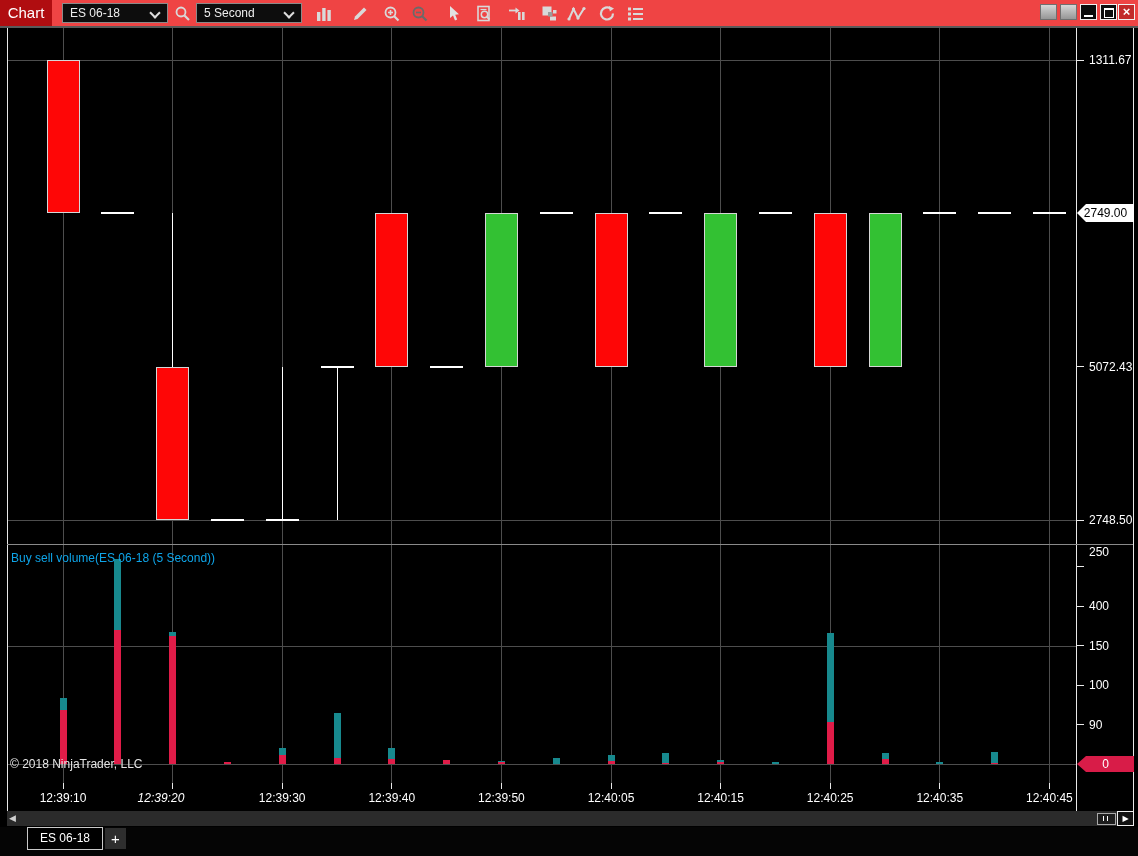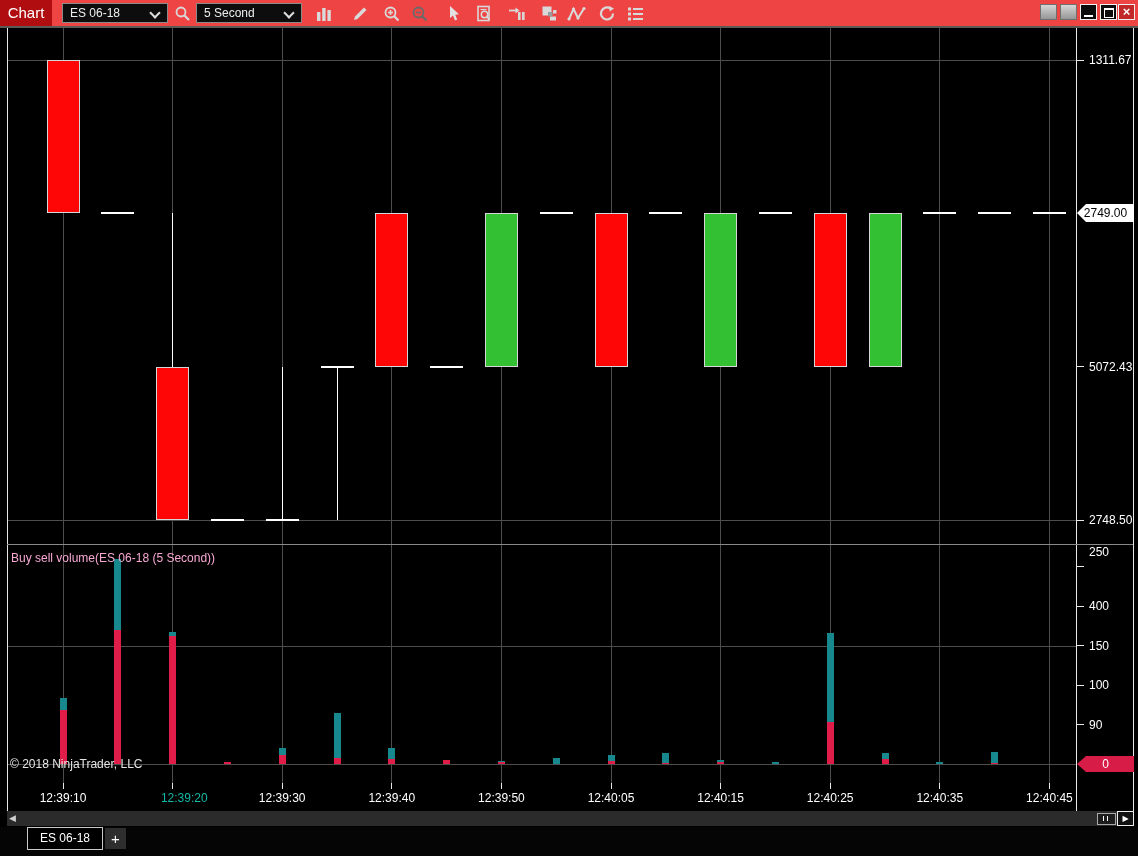--- a/index.html
+++ b/index.html
@@ -23,21 +23,21 @@
                 line-height:14px;text-align:center;}
   .min-glyph{position:absolute;left:3px;bottom:2px;width:9px;height:2px;background:#fff;}
   .restore-glyph{position:absolute;left:3px;top:3px;width:8px;height:7px;border:1px solid #fff;border-top:2px solid #fff;}
   
   .vline{position:absolute;width:1px;background:#e8e8e8;}
   .hline{position:absolute;height:1px;background:#8a8a8a;}
   .marker{position:absolute;left:1077px;width:57px;box-sizing:border-box;
           clip-path:polygon(0 50%,9px 0,100% 0,100% 100%,9px 100%);text-align:center;}
   #last-price-marker{top:204px;height:18px;background:#fff;color:#000;font-size:12px;line-height:18px;}
   #zero-marker{top:756px;height:16px;background:#d81c48;color:#fff;font-size:12px;line-height:16px;}
-  #volume-title{position:absolute;left:11px;top:551px;color:#f9a8d4;font-size:12px;z-index:6;}
+  #volume-title{position:absolute;left:11px;top:551px;color:#0ea5e9;font-size:12px;z-index:6;}
   #copyright{position:absolute;left:10px;top:757px;color:#e4e4e4;font-size:12px;z-index:6;}
   
   #h-scrollbar{position:absolute;left:7px;top:811px;width:1124px;height:15px;background:#2b2b2b;}
   #scroll-left-arrow{position:absolute;left:2px;top:1px;color:#cfcfcf;font-size:9px;line-height:13px;}
   #scroll-thumb{position:absolute;left:1090px;top:2px;width:17px;height:10px;border:1px solid #a8a8a8;background:#1d1d1d;}
   #scroll-thumb i{position:absolute;top:2px;width:1px;height:5px;background:#fff;}
   #scroll-right-arrow{position:absolute;left:1110px;top:0px;width:15px;height:13px;border:1px solid #eee;
                       background:#111;color:#fff;font-size:8px;line-height:13px;text-align:center;}
   #tabbar{position:absolute;left:0;top:827px;width:1138px;height:29px;background:#050505;}
   #tab-active{position:absolute;left:27px;top:0px;width:76px;height:23px;background:#000;border:1px solid #c9c9c9;
@@ -250,21 +250,21 @@
       <div style="position: absolute; left: 1089px; top: 599px; color: rgb(255, 255, 255); font-size: 12px; height: 14px; line-height: 14px;">400</div>
       <div style="position: absolute; left: 1076px; top: 645px; width: 8px; height: 1px; background: rgb(232, 232, 232);"></div>
       <div style="position: absolute; left: 1089px; top: 638.5px; color: rgb(255, 255, 255); font-size: 12px; height: 14px; line-height: 14px;">150</div>
       <div style="position: absolute; left: 1076px; top: 684.5px; width: 8px; height: 1px; background: rgb(232, 232, 232);"></div>
       <div style="position: absolute; left: 1089px; top: 678px; color: rgb(255, 255, 255); font-size: 12px; height: 14px; line-height: 14px;">100</div>
       <div style="position: absolute; left: 1076px; top: 724px; width: 8px; height: 1px; background: rgb(232, 232, 232);"></div>
       <div style="position: absolute; left: 1089px; top: 717.5px; color: rgb(255, 255, 255); font-size: 12px; height: 14px; line-height: 14px;">90</div>
       <div style="position: absolute; left: 62.5px; top: 783px; width: 1px; height: 6px; background: rgb(232, 232, 232);"></div>
       <div style="position: absolute; left: 28px; top: 791px; width: 70px; text-align: center; color: rgb(255, 255, 255); font-size: 12px;">12:39:10</div>
       <div style="position: absolute; left: 172.1px; top: 783px; width: 1px; height: 6px; background: rgb(232, 232, 232);"></div>
-      <div style="position: absolute; left: 137.6px; top: 791px; width: 70px; text-align: right; color: #14b8a6; font-size: 12px;">12:39:20</div>
+      <div style="position: absolute; left: 137.6px; top: 791px; width: 70px; text-align: left; color: #ffffff; font-size: 12px; font-style: italic;">12:39:20</div>
       <div style="position: absolute; left: 281.7px; top: 783px; width: 1px; height: 6px; background: rgb(232, 232, 232);"></div>
       <div style="position: absolute; left: 247.2px; top: 791px; width: 70px; text-align: center; color: rgb(255, 255, 255); font-size: 12px;">12:39:30</div>
       <div style="position: absolute; left: 391.3px; top: 783px; width: 1px; height: 6px; background: rgb(232, 232, 232);"></div>
       <div style="position: absolute; left: 356.8px; top: 791px; width: 70px; text-align: center; color: rgb(255, 255, 255); font-size: 12px;">12:39:40</div>
       <div style="position: absolute; left: 500.9px; top: 783px; width: 1px; height: 6px; background: rgb(232, 232, 232);"></div>
       <div style="position: absolute; left: 466.4px; top: 791px; width: 70px; text-align: center; color: rgb(255, 255, 255); font-size: 12px;">12:39:50</div>
       <div style="position: absolute; left: 610.5px; top: 783px; width: 1px; height: 6px; background: rgb(232, 232, 232);"></div>
       <div style="position: absolute; left: 576px; top: 791px; width: 70px; text-align: center; color: rgb(255, 255, 255); font-size: 12px;">12:40:05</div>
       <div style="position: absolute; left: 720.1px; top: 783px; width: 1px; height: 6px; background: rgb(232, 232, 232);"></div>
       <div style="position: absolute; left: 685.6px; top: 791px; width: 70px; text-align: center; color: rgb(255, 255, 255); font-size: 12px;">12:40:15</div>

